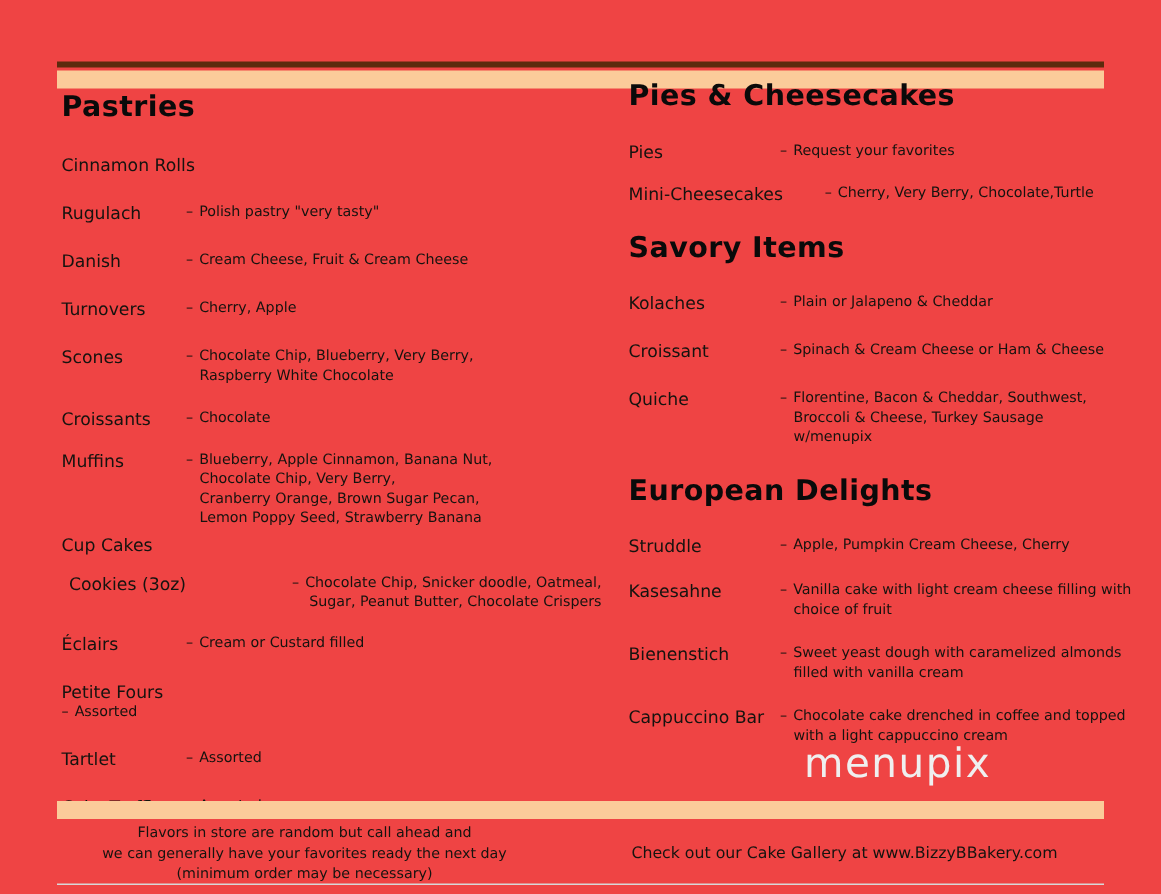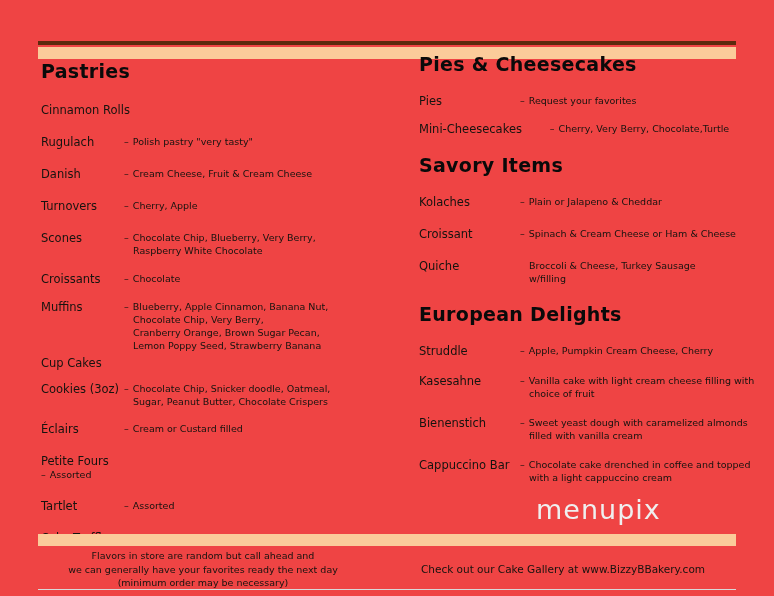--- a/index.html
+++ b/index.html
@@ -196,21 +196,21 @@
           <span class="desc-line"><span class="dash">–</span>Blueberry, Apple Cinnamon, Banana Nut,</span>
           <span class="desc-line indent">Chocolate Chip, Very Berry,</span>
           <span class="desc-line indent">Cranberry Orange, Brown Sugar Pecan,</span>
           <span class="desc-line indent">Lemon Poppy Seed, Strawberry Banana</span>
         </div>
       </div>
       <div class="menu-row" style="margin-top: 4px;">
         <div class="item-name">Cup Cakes</div>
         <div class="item-desc"></div>
       </div>
-      <div class="menu-row" style="margin-top: 12px;">
+      <div class="menu-row" style="margin-top: 12px; text-align: right;">
         <div class="item-name">Cookies (3oz)</div>
         <div class="item-desc">
           <span class="desc-line"><span class="dash">–</span>Chocolate Chip, Snicker doodle, Oatmeal,</span>
           <span class="desc-line indent">Sugar, Peanut Butter, Chocolate Crispers</span>
         </div>
       </div>
       <div class="menu-row" style="margin-top: 14px;">
         <div class="item-name">Éclairs</div>
         <div class="item-desc">
           <span class="desc-line"><span class="dash">–</span>Cream or Custard filled</span>
@@ -258,22 +258,23 @@
       </div>
       <div class="menu-row" style="margin-top: 18px;">
         <div class="item-name">Croissant</div>
         <div class="item-desc">
           <span class="desc-line"><span class="dash">–</span>Spinach &amp; Cream Cheese or Ham &amp; Cheese</span>
         </div>
       </div>
       <div class="menu-row" style="margin-top: 18px;">
         <div class="item-name">Quiche</div>
         <div class="item-desc">
+          <span class="desc-line"><span class="dash">–</span>Florentine, Bacon &amp; Cheddar, Southwest,</span>
           <span class="desc-line indent">Broccoli &amp; Cheese, Turkey Sausage</span>
-          <span class="desc-line indent">w/filling</span>
+          <span class="desc-line indent">w/menupix</span>
         </div>
       </div>
       <div class="section-title" style="margin-top: 20px; margin-bottom: 20px;">European Delights</div>
       <div class="menu-row" style="margin-top: 0px;">
         <div class="item-name">Struddle</div>
         <div class="item-desc">
           <span class="desc-line"><span class="dash">–</span>Apple, Pumpkin Cream Cheese, Cherry</span>
         </div>
       </div>
       <div class="menu-row" style="margin-top: 16px;">

